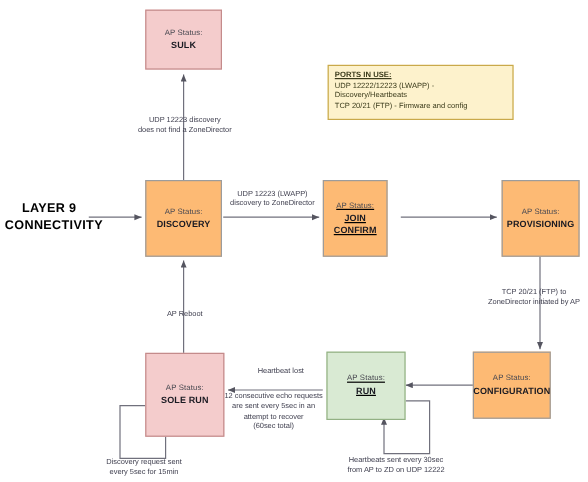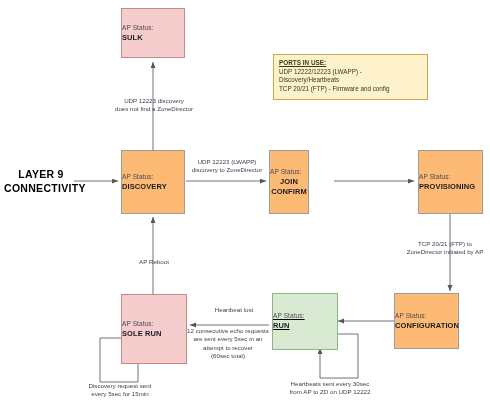--- a/index.html
+++ b/index.html
@@ -22,21 +22,21 @@
     width: 490px;
     height: 402px;
     pointer-events: none;
   }
   .node {
     position: absolute;
     box-sizing: border-box;
     border: 1px solid #9a9a9a;
     display: flex;
     flex-direction: column;
-    align-items: flex-start;
+    align-items: center;
     justify-content: center;
     text-align: center;
     line-height: 1.25;
   }
   .node .nlabel {
     font-size: 6.5px;
     color: #4a4a52;
     letter-spacing: 0.1px;
   }
   .node .nstate {
@@ -134,21 +134,21 @@
   <div class="node n-pink" style="left:121px; top:8px; width:64px; height:50px;">
     <span class="nlabel">AP Status:</span>
     <span class="nstate">SULK</span>
   </div>
 
   <div class="node n-grey" style="left:121px; top:150px; width:64px; height:64px;">
     <span class="nlabel">AP Status:</span>
     <span class="nstate">DISCOVERY</span>
   </div>
 
-  <div class="node n-grey" style="left:269px; top:150px; width:40px; height:64px;">
+  <div class="node n-grey" style="left:269px; top:150px; width:54px; height:64px;text-decoration:underline;">
     <span class="nlabel">AP Status:</span>
     <span class="nstate">JOIN CONFIRM</span>
   </div>
 
   <div class="node n-grey" style="left:418px; top:150px; width:65px; height:64px;">
     <span class="nlabel">AP Status:</span>
     <span class="nstate">PROVISIONING</span>
   </div>
 
   <div class="node n-grey" style="left:394px; top:293px; width:65px; height:56px;">

